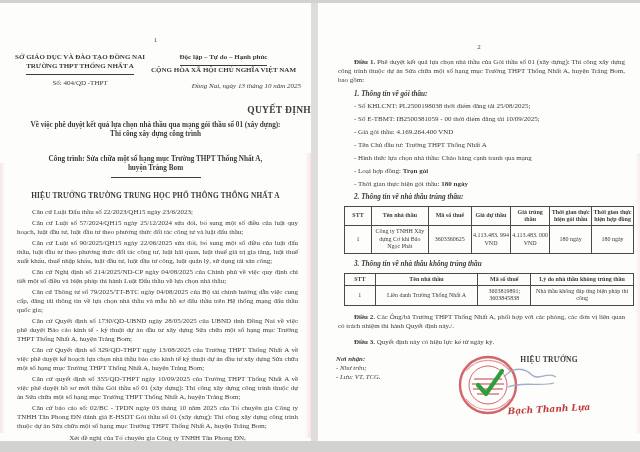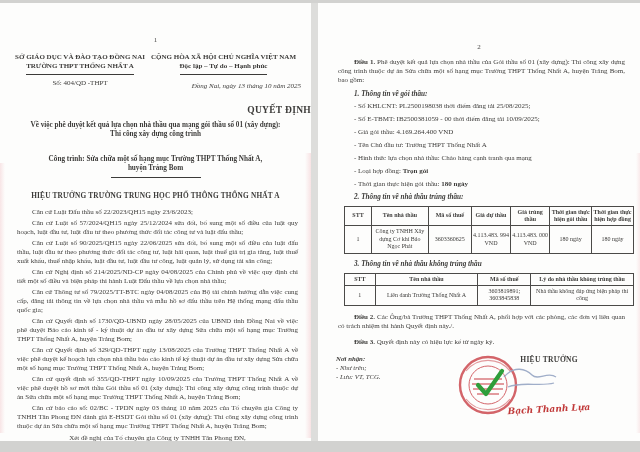--- a/index.html
+++ b/index.html
@@ -86,22 +86,22 @@
 
     <div class="pagenum">1</div>
 
     <div class="hdr">
       <div class="hdr-col hdr-left">
         <div class="b">SỞ GIÁO DỤC VÀ ĐÀO TẠO ĐỒNG NAI</div>
         <div class="b"><span class="u">TRƯỜNG THPT THỐNG NHẤT A</span></div>
         <div class="hdr-num">Số: 404/QD -THPT</div>
       </div>
       <div class="hdr-col hdr-right">
+        <div class="b"><span class="u">Độc lập – Tự do – Hạnh phúc</span></div>
         <div class="b">CỘNG HÒA XÃ HỘI CHỦ NGHĨA VIỆT NAM</div>
-        <div class="b"><span class="u">Độc lập – Tự do – Hạnh phúc</span></div>
         <div class="hdr-date">Đồng Nai, ngày 13  tháng 10 năm 2025</div>
       </div>
     </div>
 
     <div class="doc-title">QUYẾT ĐỊNH</div>
     <div class="doc-subtitle">Về việc phê duyệt kết quả lựa chọn nhà thầu qua mạng gói thầu số 01 (xây dựng): Thi công xây dựng công trình</div>
     <div class="doc-project">Công trình: Sửa chữa một số hạng mục Trường THPT Thống Nhất A, huyện Trảng Bom</div>
     <div class="title-rule"></div>
 
     <div class="issuer">HIỆU TRƯỞNG TRƯỜNG TRUNG HỌC PHỔ THÔNG THỐNG NHẤT A</div>

